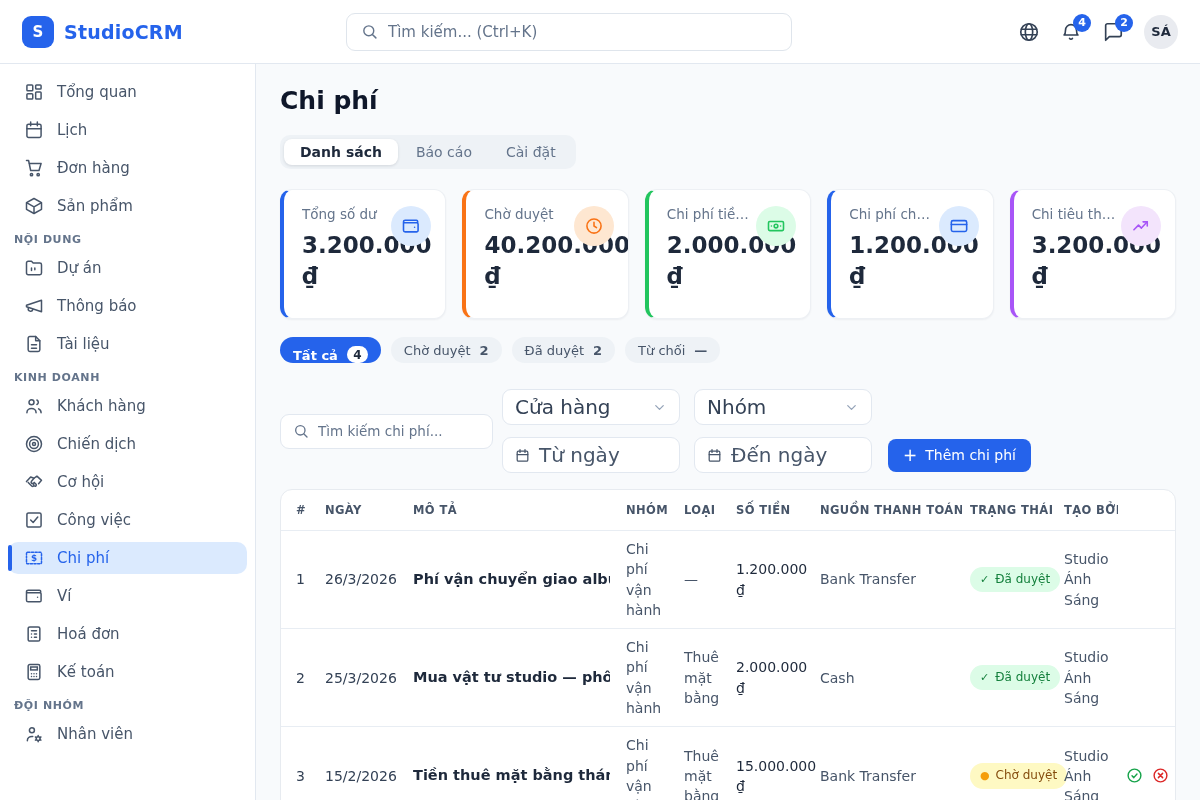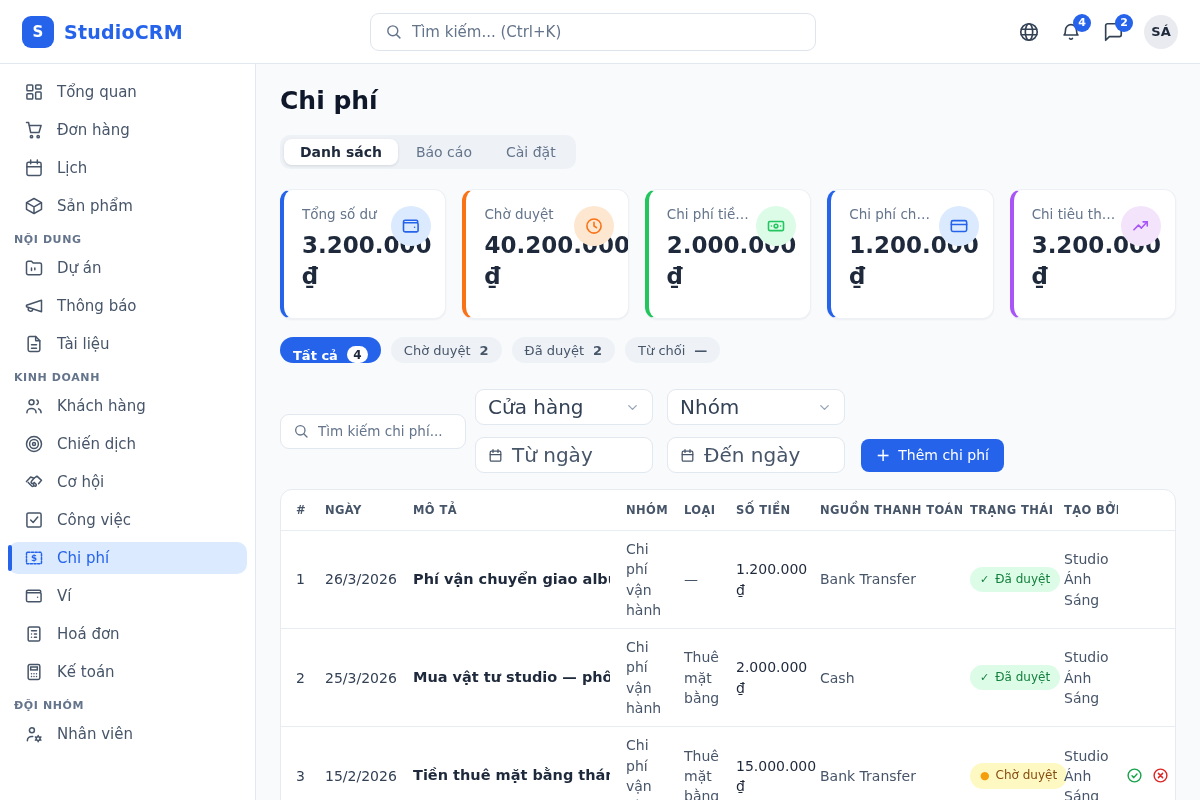--- a/index.html
+++ b/index.html
@@ -15,21 +15,21 @@
     height:64px; background:#fff; border-bottom:1px solid #e2e8f0;
     display:flex; align-items:center; padding:0 22px; position:relative; flex:0 0 64px;
   }
   .brand { display:flex; align-items:center; gap:10px; cursor:pointer; }
   .brand-badge {
     width:32px; height:32px; border-radius:9px; background:#2563eb; color:#fff;
     display:flex; align-items:center; justify-content:center; font-weight:bold; font-size:15px;
   }
   .brand-name { font-size:19px; font-weight:bold; color:#2563eb; letter-spacing:.2px; }
   .top-search {
-    position:absolute; left:370px; width:446px; height:38px;
+    position:absolute; left:346px; width:446px; height:38px;
     display:flex; align-items:center; gap:10px; padding:0 14px;
     background:#fff; border:1px solid #dfe5ec; border-radius:9px; color:#64748b;
   }
   .top-search input {
     border:none; outline:none; flex:1; font:inherit; font-size:15px; color:#334155; background:transparent;
   }
   .top-search input::placeholder { color:#64748b; }
   .top-right { margin-left:auto; display:flex; align-items:center; gap:20px; }
   .icon-btn { position:relative; color:#334155; cursor:pointer; display:flex; }
   .icon-btn svg { width:22px; height:22px; }
@@ -106,21 +106,21 @@
   .pill.active { background:#2563eb; color:#fff; font-weight:600;align-items:flex-end; }
   .pill .cnt { font-weight:600; color:#475569; }
   .pill.active .cnt {
     background:#fff; color:#1e293b; border-radius:999px; min-width:21px; height:17px; padding:0 6px;
     display:flex; align-items:center; justify-content:center; font-size:12px;
   }
 
   
   .controls { display:flex; align-items:center; margin-top:26px; }
   .search-box {
-    width:186px; height:35px; background:#fff; border:1px solid #e2e8f0; border-radius:9px;
+    width:213px; height:35px; background:#fff; border:1px solid #e2e8f0; border-radius:9px;
     display:flex; align-items:center; gap:9px; padding:0 12px; color:#64748b;
   }
   .search-box svg { width:16px; height:16px; }
   .search-box input { border:none; outline:none; flex:1; font:inherit; font-size:13.5px; color:#334155; background:transparent; min-width:0; }
   .search-box input::placeholder { color:#64748b; }
   .control-grid {
     margin-left:9px; display:grid; grid-template-columns:178px 178px auto; gap:12px 14px; align-items:center;
   }
   .select-box, .date-box {
     height:36px; background:#fff; border:1px solid #e2e8f0; border-radius:9px;
@@ -228,36 +228,36 @@
               <rect x="3.5" y="3.5" width="7" height="7" rx="1"></rect>
               <rect x="14" y="3.5" width="6.5" height="5" rx="1"></rect>
               <rect x="3.5" y="14" width="7" height="6.5" rx="1"></rect>
               <rect x="14" y="12" width="6.5" height="8.5" rx="1"></rect>
             </svg>
           </span>
         <span>Tổng quan</span>
       </div>
       <div class="nav-item">
         <span style="display:flex">
+            <svg viewBox="0 0 24 24" fill="none" stroke="currentColor" stroke-width="1.8" stroke-linecap="round">
+              <rect x="3.5" y="5" width="17" height="16" rx="2"></rect>
+              <path d="M8 2.5V7M16 2.5V7M3.5 10.5h17"></path>
+            </svg>
+          </span>
+        <span>Lịch</span>
+      </div>
+      <div class="nav-item">
+        <span style="display:flex">
             <svg viewBox="0 0 24 24" fill="none" stroke="currentColor" stroke-width="1.8" stroke-linecap="round" stroke-linejoin="round">
               <path d="M3 3h2.5L8 15h10l2.5-8.5H6"></path>
               <circle cx="9" cy="20" r="1.4"></circle>
               <circle cx="17" cy="20" r="1.4"></circle>
             </svg>
           </span>
         <span>Đơn hàng</span>
-      </div>
-      <div class="nav-item">
-        <span style="display:flex">
-            <svg viewBox="0 0 24 24" fill="none" stroke="currentColor" stroke-width="1.8" stroke-linecap="round">
-              <rect x="3.5" y="5" width="17" height="16" rx="2"></rect>
-              <path d="M8 2.5V7M16 2.5V7M3.5 10.5h17"></path>
-            </svg>
-          </span>
-        <span>Lịch</span>
       </div>
       <div class="nav-item">
         <span style="display:flex">
             <svg viewBox="0 0 24 24" fill="none" stroke="currentColor" stroke-width="1.8" stroke-linejoin="round">
               <path d="M21 8l-9-5-9 5v8l9 5 9-5V8z"></path>
               <path d="M3 8l9 5 9-5M12 13v8"></path>
             </svg>
           </span>
         <span>Sản phẩm</span>
       </div>

